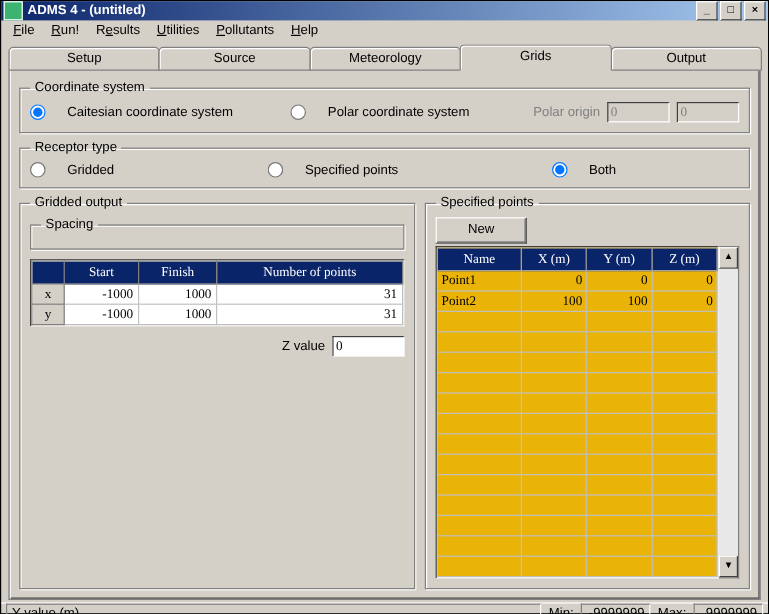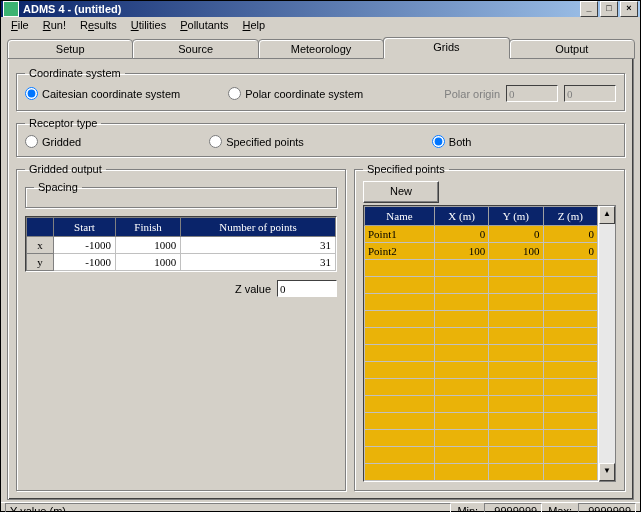--- a/index.html
+++ b/index.html
@@ -12,21 +12,21 @@
 .menuitem{padding:1px 6px}
 .menuitem u{text-decoration:underline}
 .client{flex:1;padding:4px 6px 2px 6px;display:flex;flex-direction:column}
 .tabs{display:flex;height:22px;position:relative}
 .tab{flex:1;border:1px solid #808080;border-bottom:1px solid #808080;border-top-left-radius:4px;border-top-right-radius:4px;background:#d4d0c8;text-align:center;line-height:18px;margin-right:-1px;position:relative;top:2px;height:18px;box-shadow:inset 1px 1px 0 #fff}
 .tab.active{background:#d4d0c8;border-bottom:1px solid #d4d0c8;font-weight:normal;height:20px;top:0;z-index:2}
 .page{flex:1;border:1px solid #808080;border-top:none;box-shadow:inset 1px 0 0 #fff,inset -1px -1px 0 #404040;padding:8px;box-sizing:border-box;display:flex;flex-direction:column;gap:6px}
 fieldset{border:1px solid #808080;box-shadow:inset 1px 1px 0 #fff,1px 1px 0 #fff;margin:0;padding:6px 8px 8px 8px}
 legend{padding:0 4px}
 .row{display:flex;align-items:center;gap:18px}
-.radio{display:flex;align-items:center;gap:4px}
+.radio{display:flex;align-items:center;gap:18px}
 .radio input{margin:0}
 .disabled{color:#808080}
 input.sunken,.sunken{border:1px solid #808080;border-top-color:#404040;border-left-color:#404040;border-right-color:#fff;border-bottom-color:#fff;background:#fff;height:17px;box-sizing:border-box;padding:0 2px;font:11px Tahoma}
 input.sunken.dis{background:#d4d0c8;color:#808080}
 .cols2{display:flex;gap:8px;flex:1;min-height:0}
 .left{width:312px;display:flex;flex-direction:column}
 .right{flex:1;display:flex;flex-direction:column}
 .btn{border:1px solid #404040;border-top-color:#fff;border-left-color:#fff;background:#d4d0c8;height:20px;min-width:54px;text-align:center;line-height:18px;box-shadow:inset -1px -1px 0 #808080;padding:0 10px}
 table.grid{border-collapse:collapse;width:100%;background:#fff;font:11px Tahoma}
 table.grid th{background:#0a246a;color:#fff;font-weight:normal;border:1px solid #808080;padding:1px 4px;text-align:center;height:16px}

